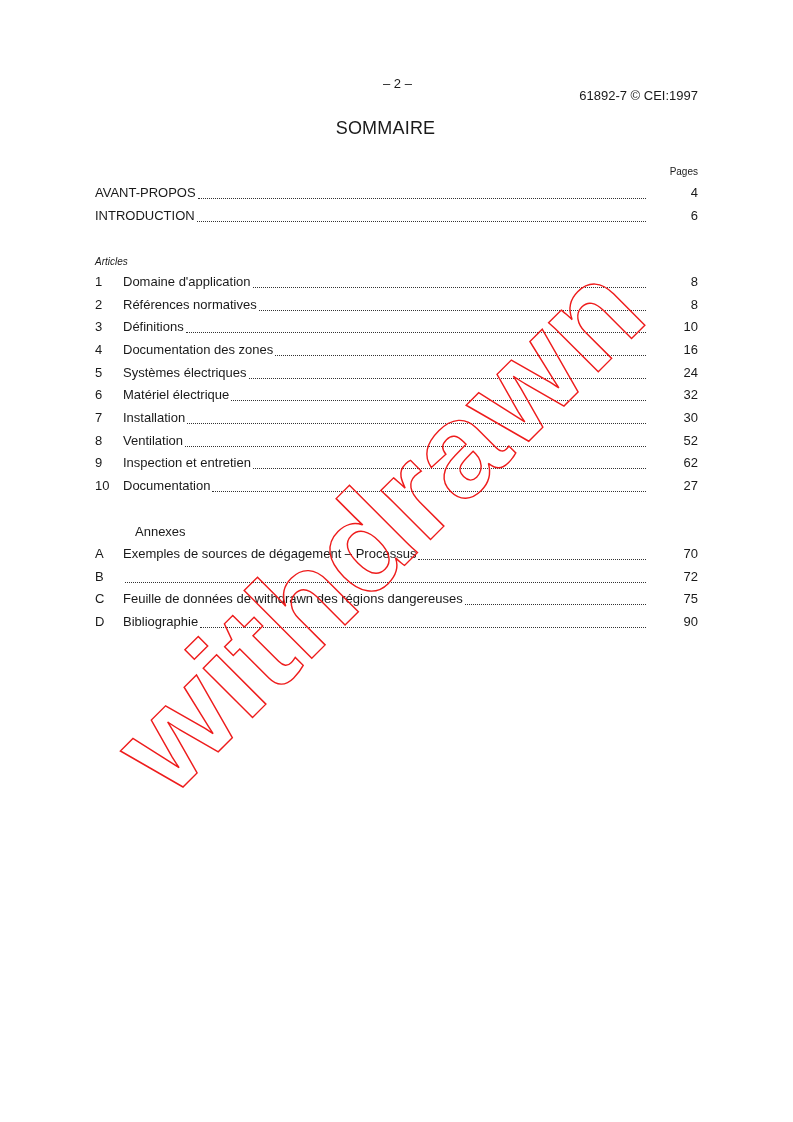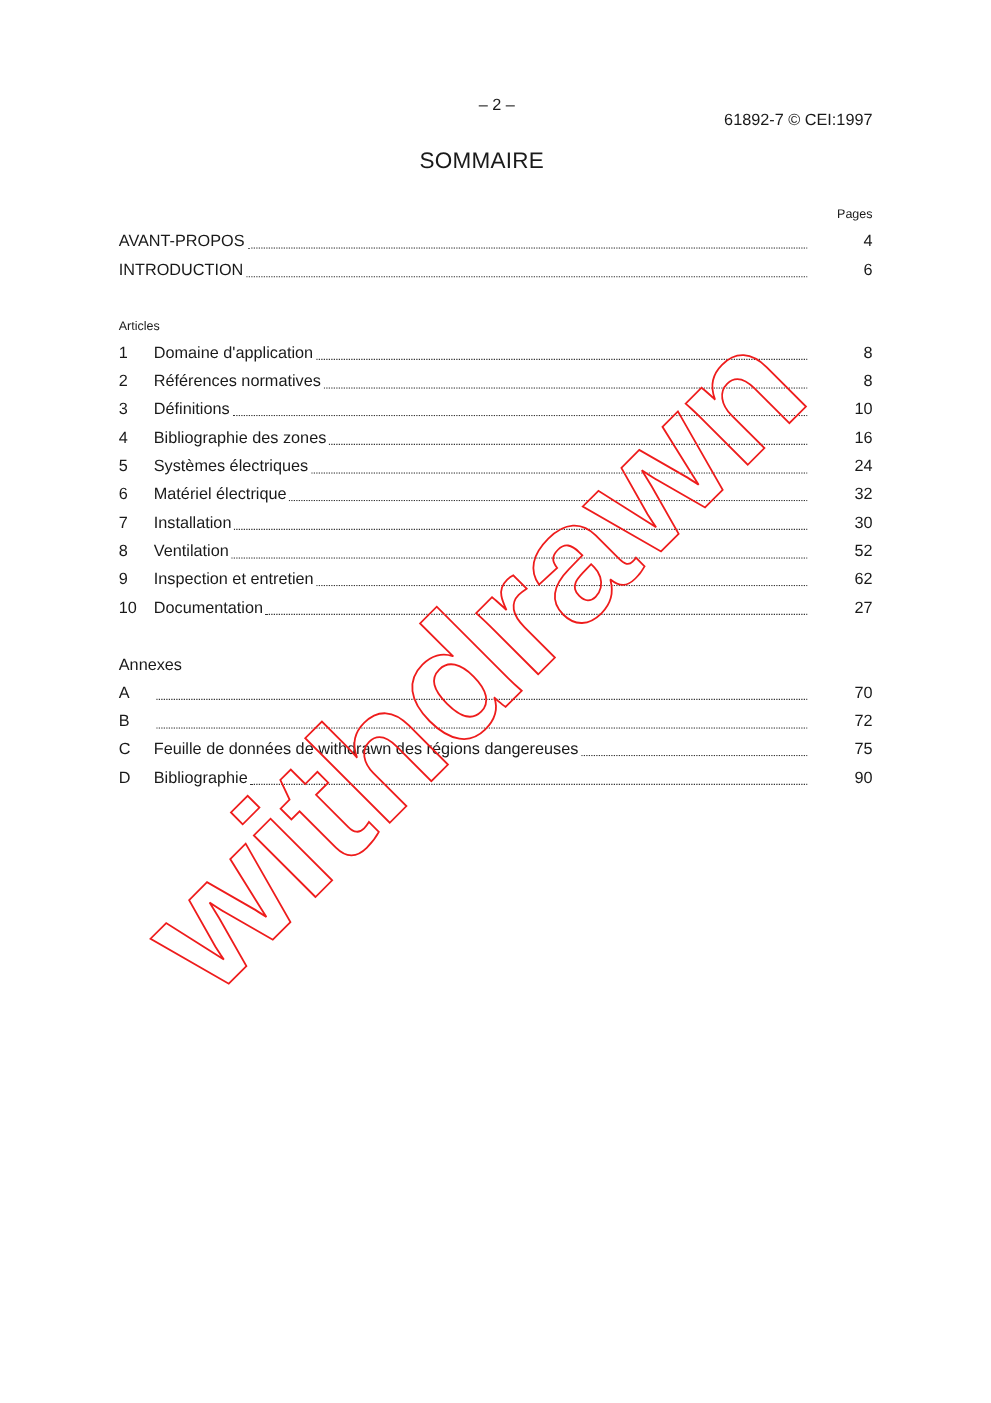--- a/index.html
+++ b/index.html
@@ -125,21 +125,21 @@
   <span class="toc-gap"></span>
   <span class="toc-page">4</span>
 </div>
 <div class="toc-row" style="top:208px;">
   <span class="toc-title">INTRODUCTION</span>
   <span class="toc-leader"></span>
   <span class="toc-gap"></span>
   <span class="toc-page">6</span>
 </div>
 
-<div class="section-label" style="top:256px;">Articles</div>
+<div class="section-label" style="top:256px;font-style:italic;">Articles</div>
 
 <div class="toc-row" style="top:274px;">
   <span class="toc-num">1</span>
   <span class="toc-title">Domaine d'application</span>
   <span class="toc-leader"></span>
   <span class="toc-gap"></span>
   <span class="toc-page">8</span>
 </div>
 <div class="toc-row" style="top:297px;">
   <span class="toc-num">2</span>
@@ -150,21 +150,21 @@
 </div>
 <div class="toc-row" style="top:319px;">
   <span class="toc-num">3</span>
   <span class="toc-title">Définitions</span>
   <span class="toc-leader"></span>
   <span class="toc-gap"></span>
   <span class="toc-page">10</span>
 </div>
 <div class="toc-row" style="top:342px;">
   <span class="toc-num">4</span>
-  <span class="toc-title">Bibliographie des zones</span>
+  <span class="toc-title">Documentation des zones</span>
   <span class="toc-leader"></span>
   <span class="toc-gap"></span>
   <span class="toc-page">16</span>
 </div>
 <div class="toc-row" style="top:365px;">
   <span class="toc-num">5</span>
   <span class="toc-title">Systèmes électriques</span>
   <span class="toc-leader"></span>
   <span class="toc-gap"></span>
   <span class="toc-page">24</span>
@@ -198,24 +198,25 @@
   <span class="toc-page">62</span>
 </div>
 <div class="toc-row" style="top:478px;">
   <span class="toc-num">10</span>
   <span class="toc-title">Documentation</span>
   <span class="toc-leader"></span>
   <span class="toc-gap"></span>
   <span class="toc-page">27</span>
 </div>
 
-<div class="section-label annexes" style="top:524px;">Annexes</div>
+<div class="section-label annexes" style="top:524px;margin-left:40px;">Annexes</div>
 
 <div class="toc-row" style="top:546px;">
   <span class="toc-num">A</span>
+  <span class="toc-title">Exemples de sources de dégagement – Processus</span>
   <span class="toc-leader"></span>
   <span class="toc-gap"></span>
   <span class="toc-page">70</span>
 </div>
 <div class="toc-row" style="top:569px;">
   <span class="toc-num">B</span>
   <span class="toc-leader"></span>
   <span class="toc-gap"></span>
   <span class="toc-page">72</span>
 </div>

